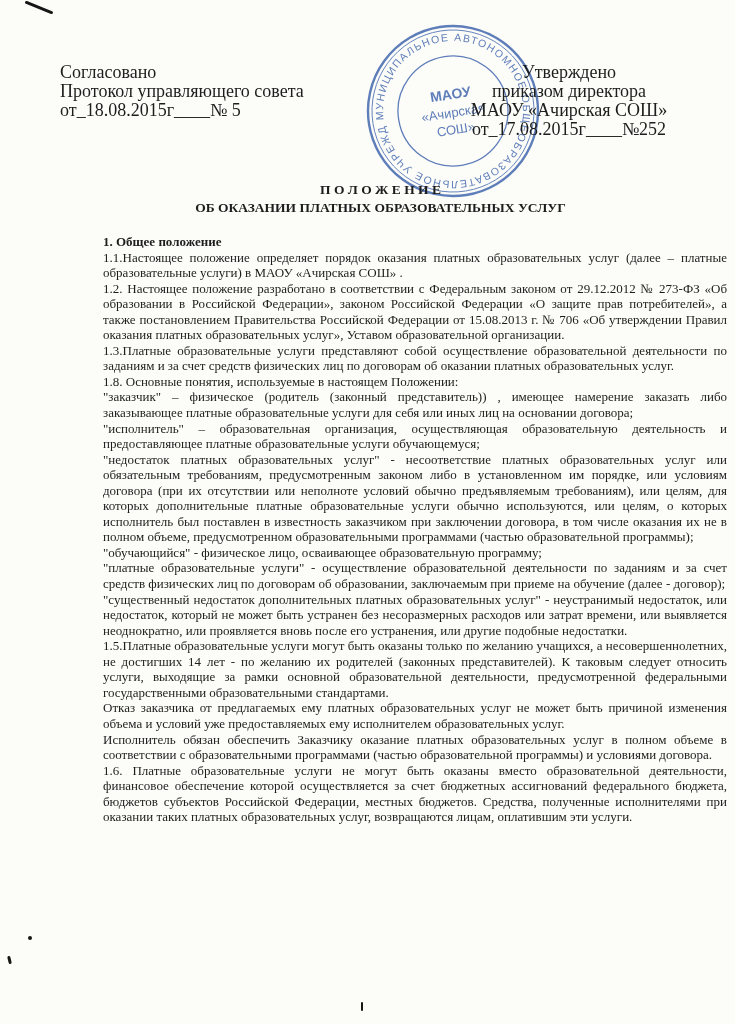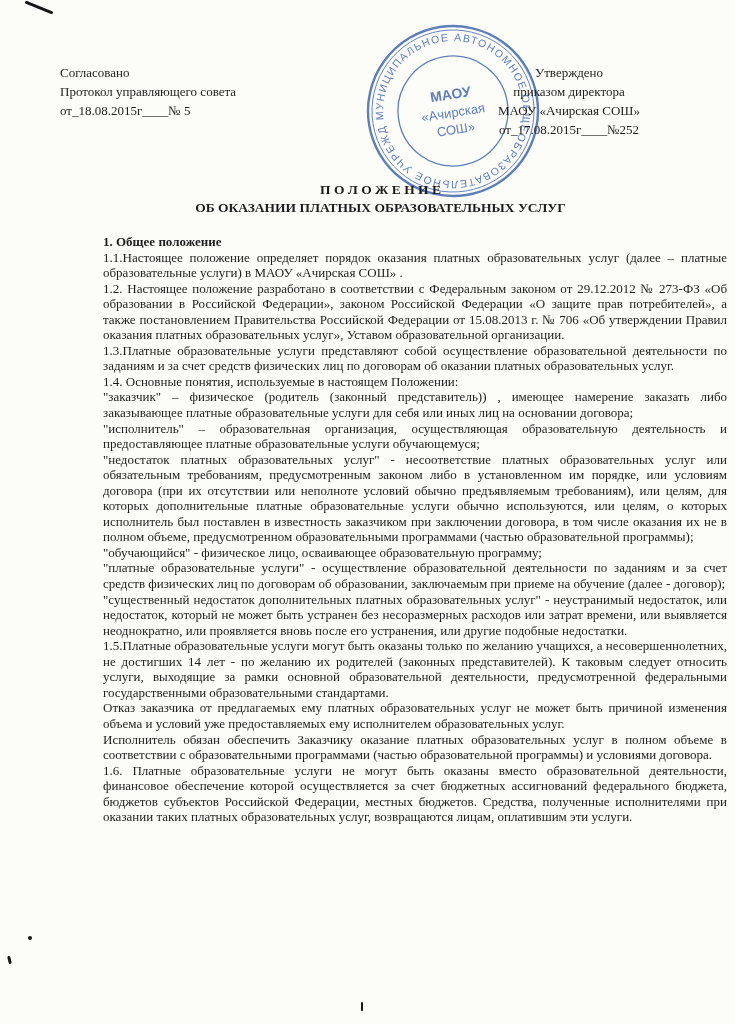--- a/index.html
+++ b/index.html
@@ -14,21 +14,21 @@
     overflow: hidden;
     box-shadow: 0 0 4px rgba(0,0,0,.4);
   }
 
   
   .approval {
     position: absolute;
     top: 63px; left: 60px; right: 50px;
     display: flex;
     justify-content: space-between;
-    font-size: 13px;
+    font-size: 18px;
     line-height: 19px;
   }
   .approval-left { width: 300px; text-align: left; }
   .approval-right { width: 232px; text-align: center; position: relative; z-index: 2; }
 
   
   .stamp {
     position: absolute;
     left: 362px; top: 20px;
     width: 182px; height: 182px;
@@ -115,21 +115,21 @@
   <div class="title-block">
     <div>П О Л О Ж Е Н И Е</div>
     <div>ОБ ОКАЗАНИИ ПЛАТНЫХ ОБРАЗОВАТЕЛЬНЫХ УСЛУГ</div>
   </div>
 
   <div class="body-text">
     <p class="heading">1. Общее положение</p>
     <p>1.1.Настоящее положение определяет порядок  оказания платных образовательных услуг (далее – платные образовательные услуги) в МАОУ «Ачирская СОШ» .</p>
     <p>1.2. Настоящее положение разработано в соответствии с Федеральным законом от 29.12.2012 № 273-ФЗ «Об образовании в Российской Федерации», законом Российской Федерации «О защите прав потребителей», а также постановлением Правительства Российской Федерации от 15.08.2013 г. № 706 «Об утверждении Правил оказания платных образовательных услуг», Уставом образовательной организации.</p>
     <p>1.3.Платные образовательные услуги представляют собой осуществление образовательной деятельности по заданиям и за счет средств физических лиц по договорам об оказании платных образовательных услуг.</p>
-    <p>1.4. Основные понятия, используемые в настоящем Положении:</p>
+    <p>1.8. Основные понятия, используемые в настоящем Положении:</p>
     <p>"заказчик" – физическое (родитель (законный представитель)) , имеющее намерение заказать либо заказывающее платные образовательные услуги для себя или иных лиц на основании договора;</p>
     <p>"исполнитель" – образовательная организация, осуществляющая образовательную деятельность и предоставляющее платные образовательные услуги обучающемуся;</p>
     <p>"недостаток платных образовательных услуг" - несоответствие платных образовательных услуг или обязательным требованиям, предусмотренным законом либо в установленном им порядке, или условиям договора (при их отсутствии или неполноте условий обычно предъявляемым требованиям), или целям, для которых дополнительные платные образовательные услуги обычно используются, или целям, о которых исполнитель был поставлен в известность заказчиком при заключении договора, в том числе оказания их не в полном объеме, предусмотренном образовательными программами (частью образовательной программы);</p>
     <p>"обучающийся" - физическое лицо, осваивающее образовательную программу;</p>
     <p>"платные образовательные услуги" - осуществление образовательной деятельности по заданиям и за счет средств физических  лиц по договорам об образовании, заключаемым при приеме на обучение (далее - договор);</p>
     <p>"существенный недостаток дополнительных платных образовательных услуг" - неустранимый недостаток, или недостаток, который не может быть устранен без несоразмерных расходов или затрат времени, или выявляется неоднократно, или проявляется вновь после его устранения, или другие подобные недостатки.</p>
     <p>1.5.Платные образовательные услуги могут быть оказаны только по желанию учащихся, а несовершеннолетних, не достигших 14 лет - по желанию их родителей (законных представителей). К таковым следует относить услуги, выходящие за рамки основной образовательной деятельности, предусмотренной федеральными государственными образовательными стандартами.</p>
     <p>Отказ заказчика от предлагаемых ему платных образовательных услуг не может быть причиной изменения объема и условий уже предоставляемых ему исполнителем образовательных услуг.</p>
     <p>Исполнитель обязан обеспечить Заказчику оказание платных образовательных услуг  в полном объеме  в соответствии с образовательными программами (частью образовательной программы) и условиями договора.</p>
     <p>1.6. Платные образовательные услуги не могут быть оказаны вместо образовательной деятельности, финансовое обеспечение которой осуществляется за счет бюджетных ассигнований федерального бюджета, бюджетов субъектов Российской Федерации, местных бюджетов. Средства, полученные исполнителями при оказании таких платных образовательных услуг, возвращаются лицам, оплатившим эти услуги.</p>

